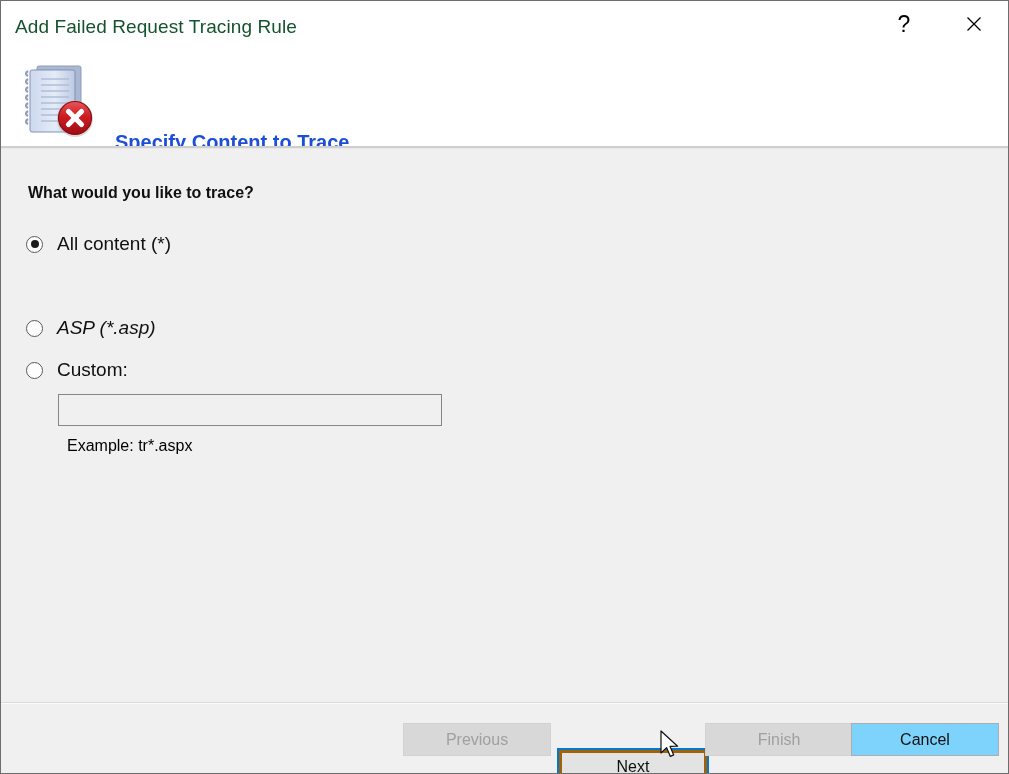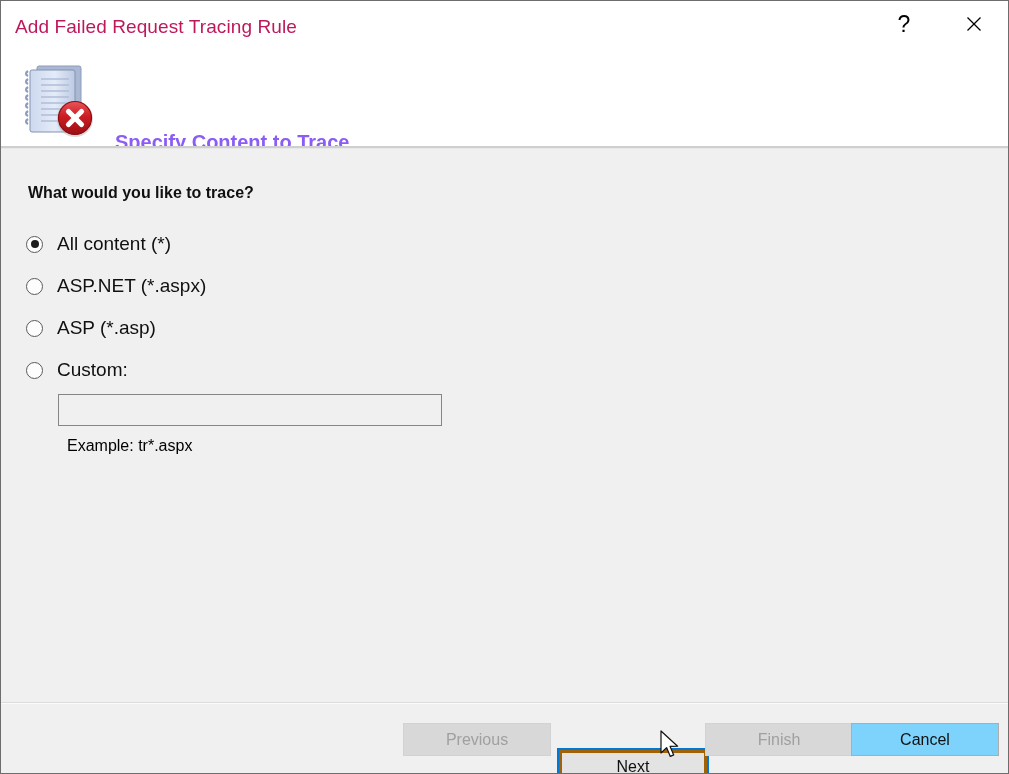--- a/index.html
+++ b/index.html
@@ -28,21 +28,21 @@
     left: 0; top: 0;
     width: 1007px;
     height: 54px;
     background: #ffffff;
   }
   #title-text {
     position: absolute;
     left: 14px;
     top: 15px;
     font-size: 19px;
-    color: #be185d;
+    color: #14532d;
     white-space: nowrap;
     letter-spacing: 0.1px;
   }
   .caption-btn {
     position: absolute;
     top: 0;
     height: 46px;
     width: 58px;
     background: transparent;
     border: none;
@@ -86,21 +86,21 @@
     top: 4px;
     width: 84px;
     height: 84px;
   }
   #header-heading {
     position: absolute;
     left: 114px;
     top: 76px;
     font-size: 20px;
     font-weight: bold;
-    color: #8b5cf6;
+    color: #1d4ed8;
     white-space: nowrap;
   }
 
   
   #body-area {
     position: absolute;
     left: 0;
     top: 148px;
     width: 999px;
     height: 553px;
@@ -308,26 +308,22 @@
   <div id="header-divider"></div>
 
   <div id="body-area">
     <div id="question-label">What would you like to trace?</div>
 
     <label class="radio-row" style="top:84px;">
       <span class="radio-mark checked"></span>
       <span class="radio-label">All content (*)</span>
     </label>
 
-    <label class="radio-row" style="top:126px;">
-      <span class="radio-mark"></span>
-      <span class="radio-label">ASP.NET (*.aspx)</span>
-    </label>
-
-    <label class="radio-row" style="top:168px;">
+
+    <label class="radio-row" style="top:168px;font-style:italic;">
       <span class="radio-mark"></span>
       <span class="radio-label">ASP (*.asp)</span>
     </label>
 
     <label class="radio-row" style="top:210px;">
       <span class="radio-mark"></span>
       <span class="radio-label">Custom:</span>
     </label>
 
     <input id="custom-input" type="text" disabled="" placeholder="" style="">

